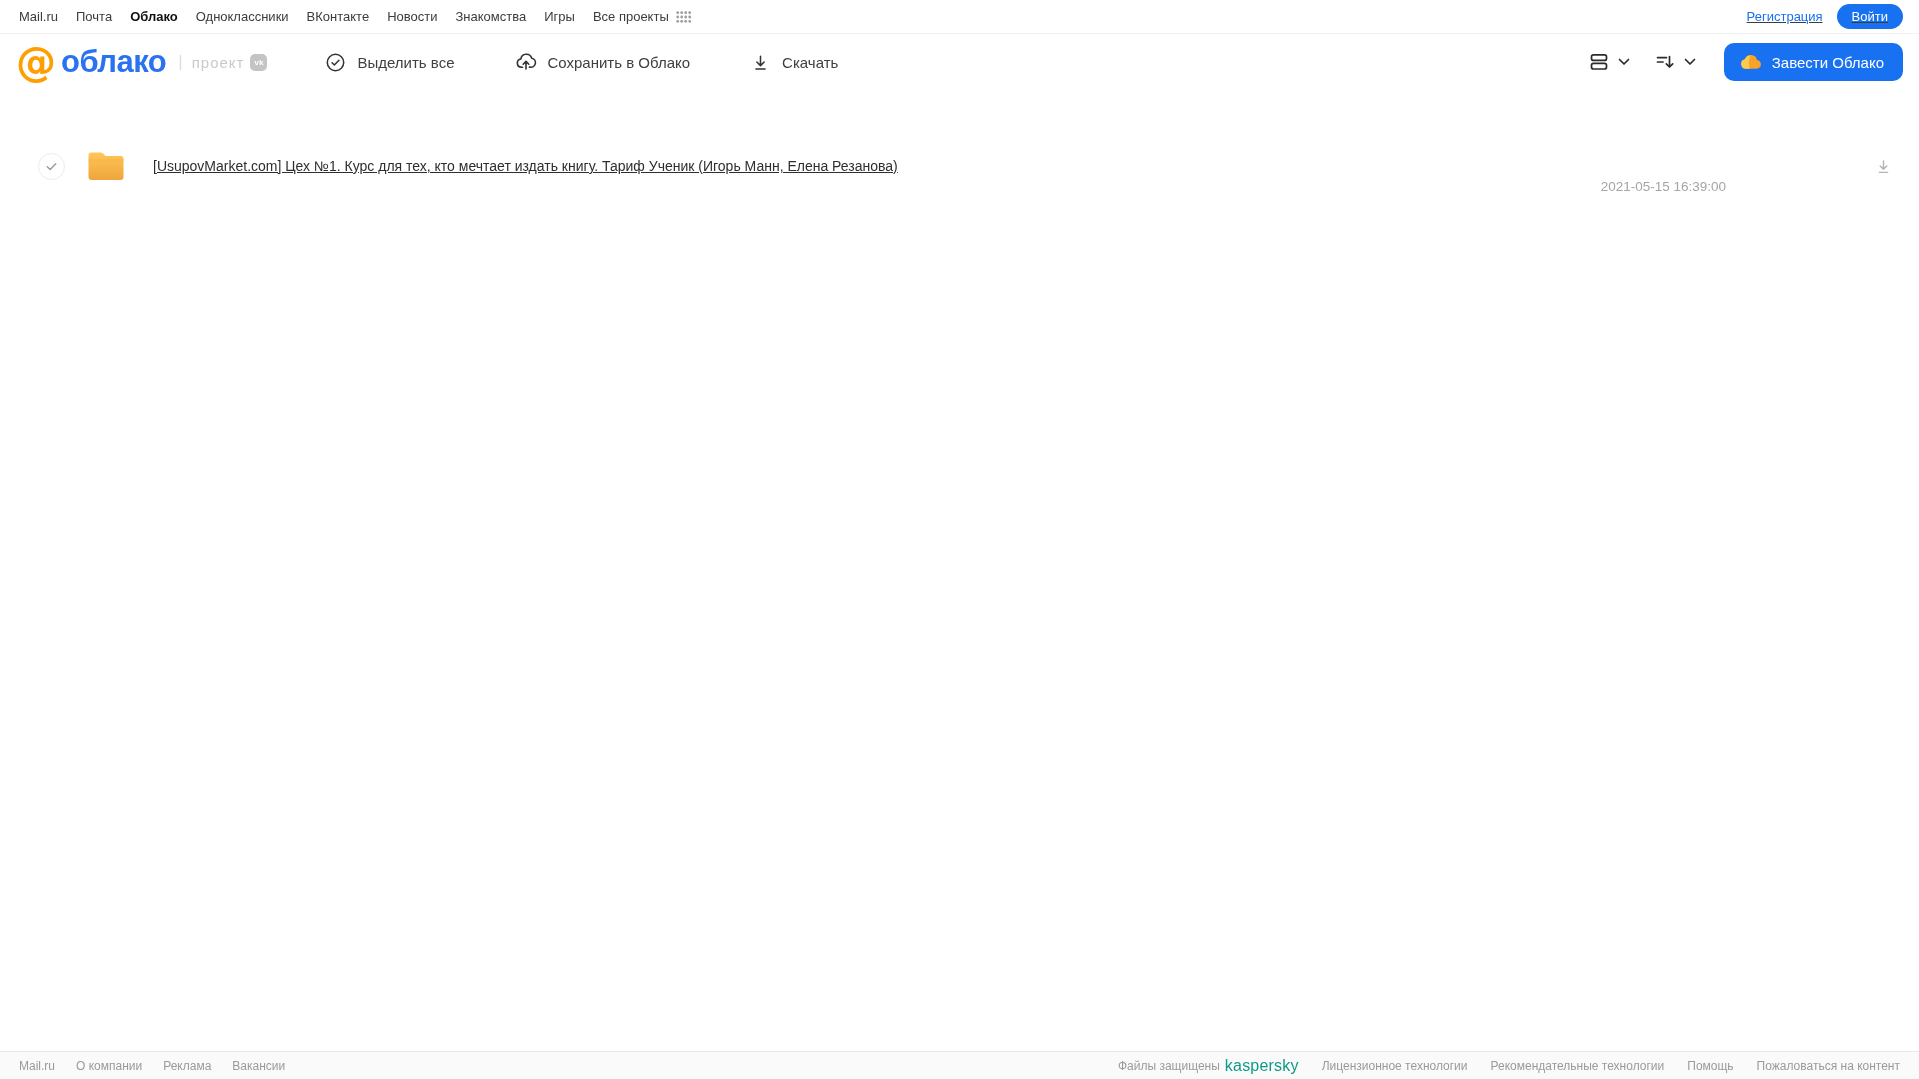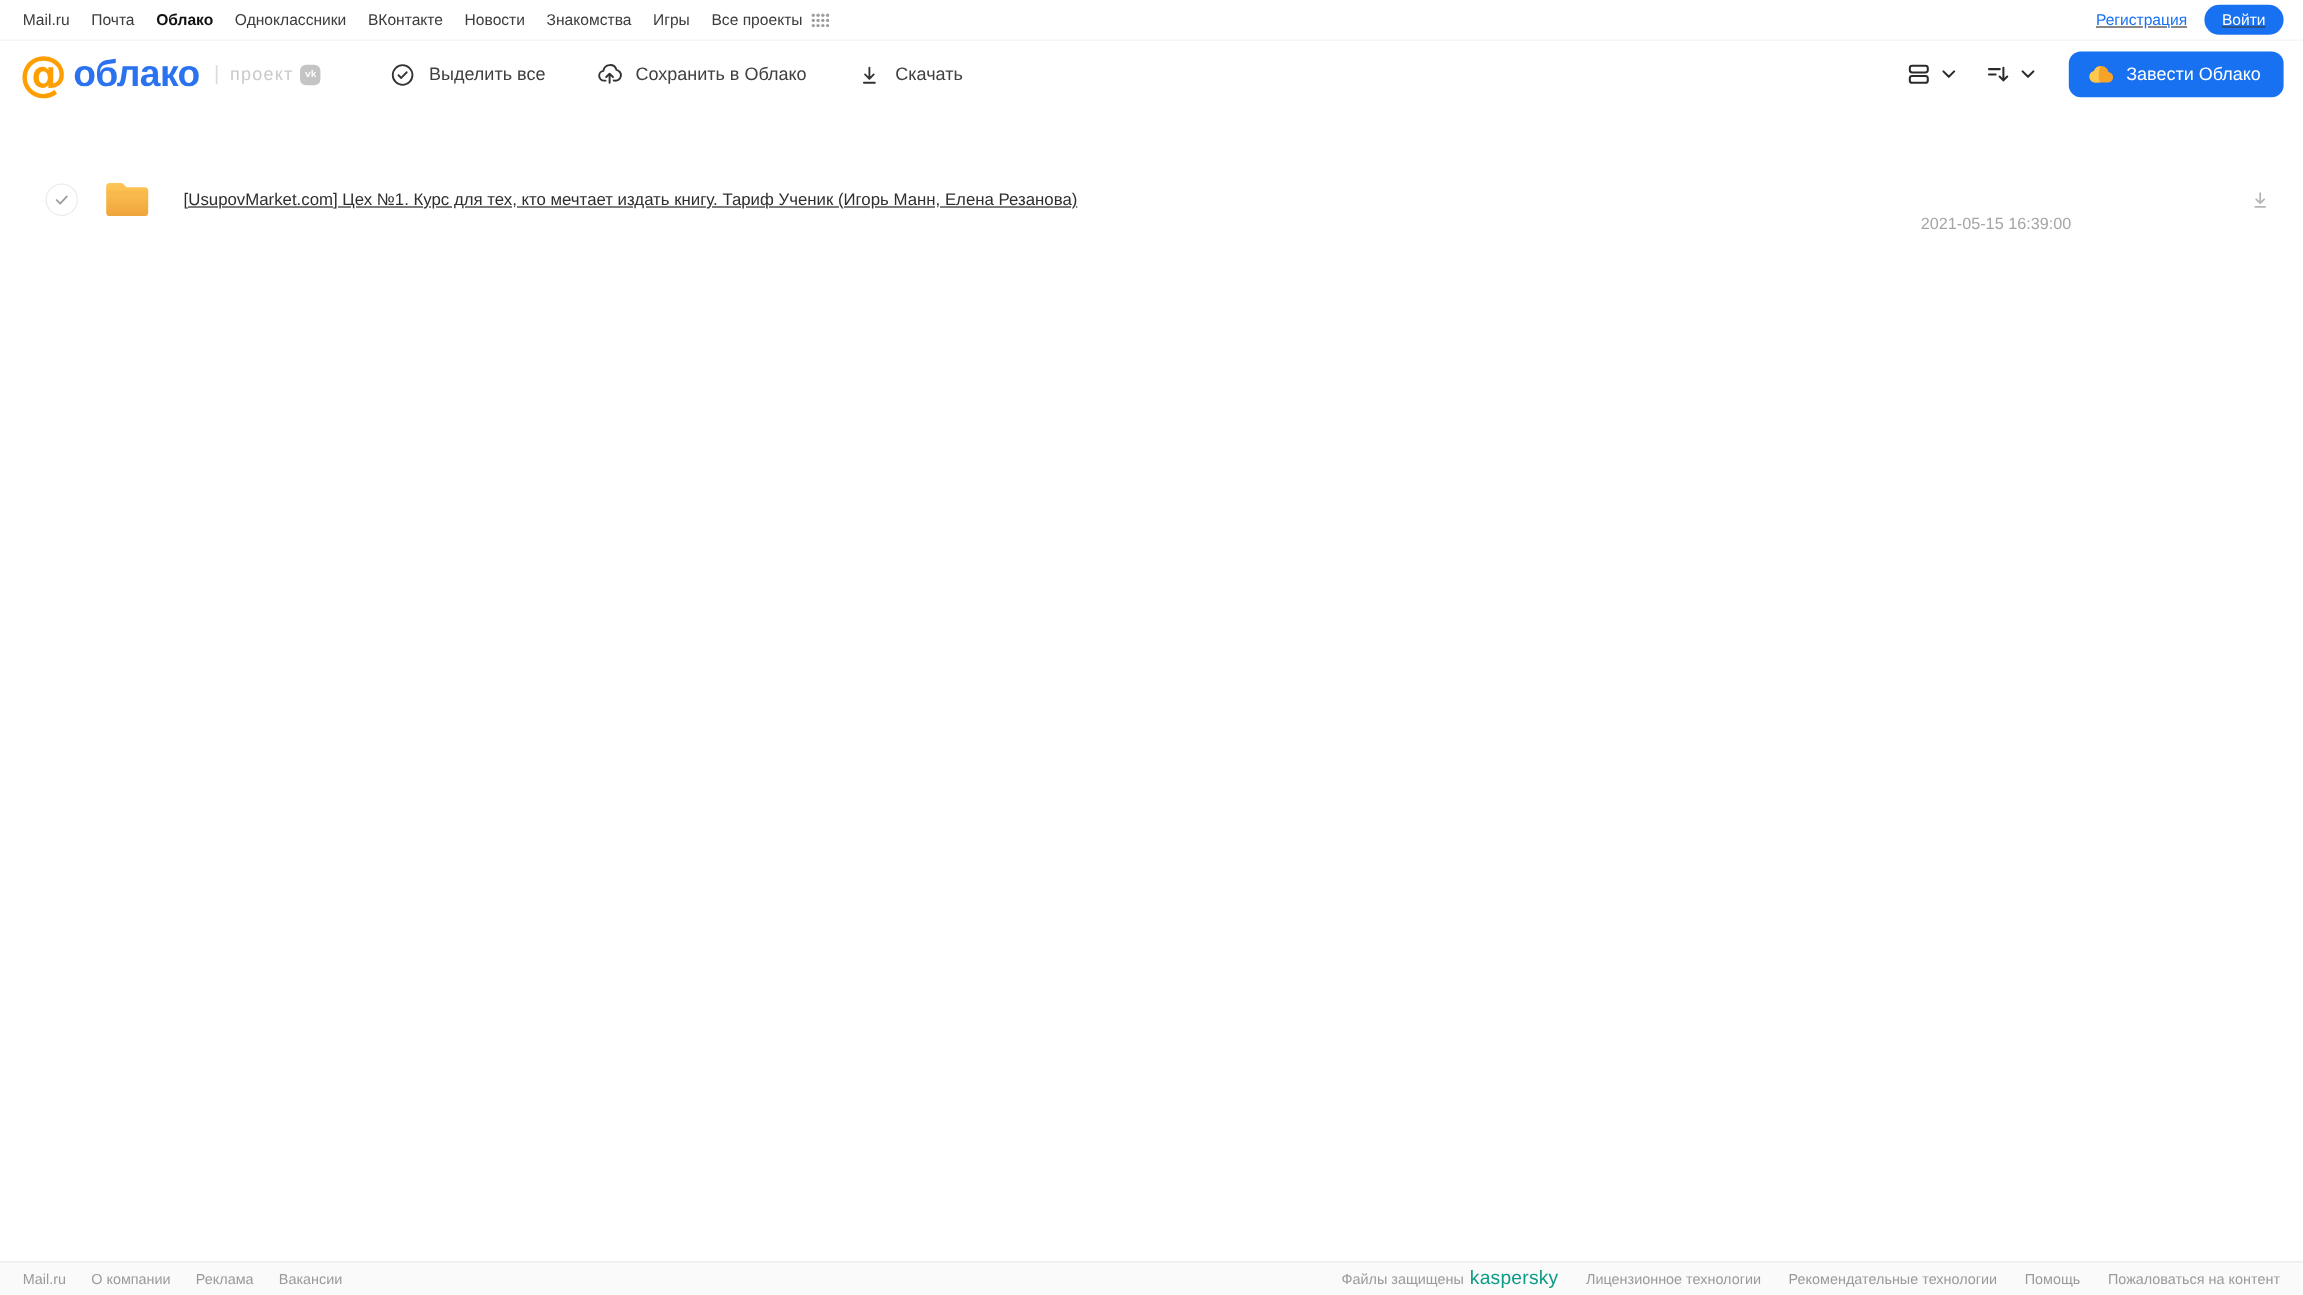--- a/index.html
+++ b/index.html
@@ -31,21 +31,21 @@
   .appheader{height:56px;display:flex;align-items:center;padding:0 16px;background:#fff;}
   .logo{display:flex;align-items:center;cursor:pointer;}
   .logo-at{color:var(--orange);font-weight:bold;font-size:40px;line-height:40px;margin-right:5px;
     font-family:"DejaVu Sans",sans-serif;}
   .logo-name{color:var(--logo-blue);font-weight:bold;font-size:31px;letter-spacing:-0.5px;line-height:36px;}
   .logo-divider{color:#dcdcdc;font-size:17px;margin:0 9px 0 12px;font-weight:300;}
   .logo-project{color:#c9c9c9;font-size:15px;letter-spacing:1px;margin-right:6px;}
   .vk-badge{width:17px;height:17px;border-radius:5px;background:#c4c4c4;color:#fff;
     font-size:8px;font-weight:bold;display:inline-flex;align-items:center;justify-content:center;font-family:Liberation Mono, monospace;}
 
-  .toolbar{display:flex;gap:42px;margin-left:58px;}
+  .toolbar{display:flex;gap:60px;margin-left:58px;}
   .tool-btn{display:flex;align-items:center;gap:11px;font-size:15px;color:#404040;
     background:none;border:none;cursor:pointer;font-family:inherit;}
   .tool-btn svg{display:block;color:#333;}
 
   .header-right{margin-left:auto;display:flex;align-items:center;gap:24px;}
   .icon-toggle{display:flex;align-items:center;gap:8px;background:none;border:none;
     cursor:pointer;color:#2b2b2b;}
   .get-cloud-btn{display:flex;align-items:center;gap:10px;background:var(--accent);color:#fff;
     border:none;border-radius:10px;height:38px;padding:0 19px 0 15px;font-size:15px;
     cursor:pointer;font-family:inherit;margin-left:4px;}

